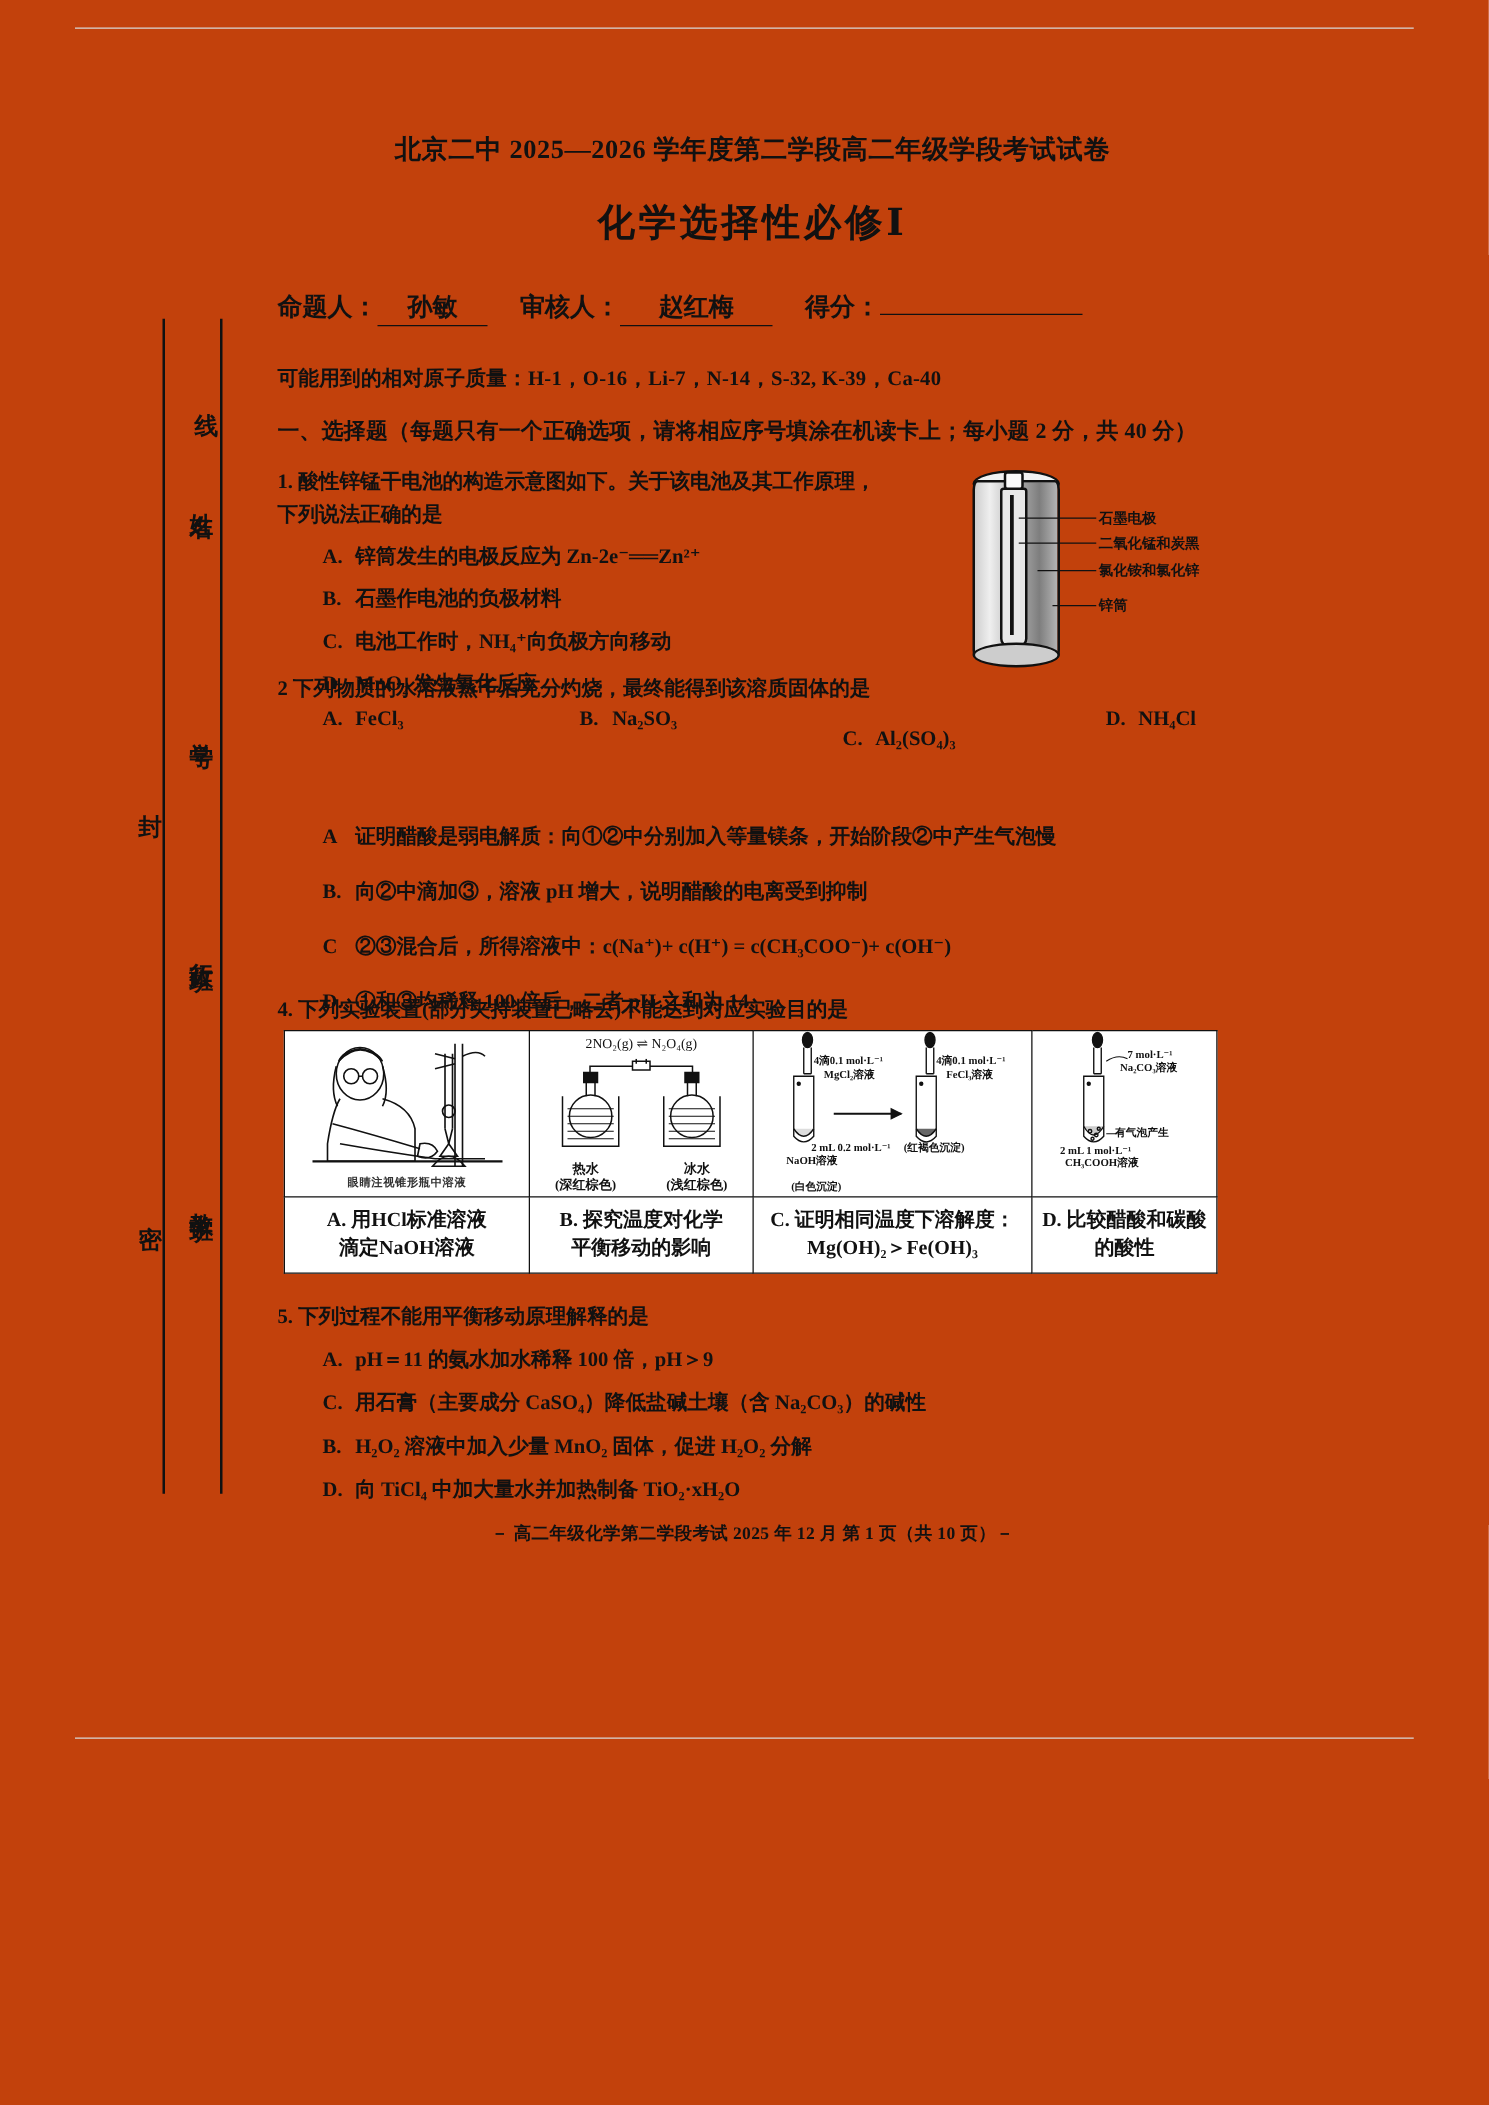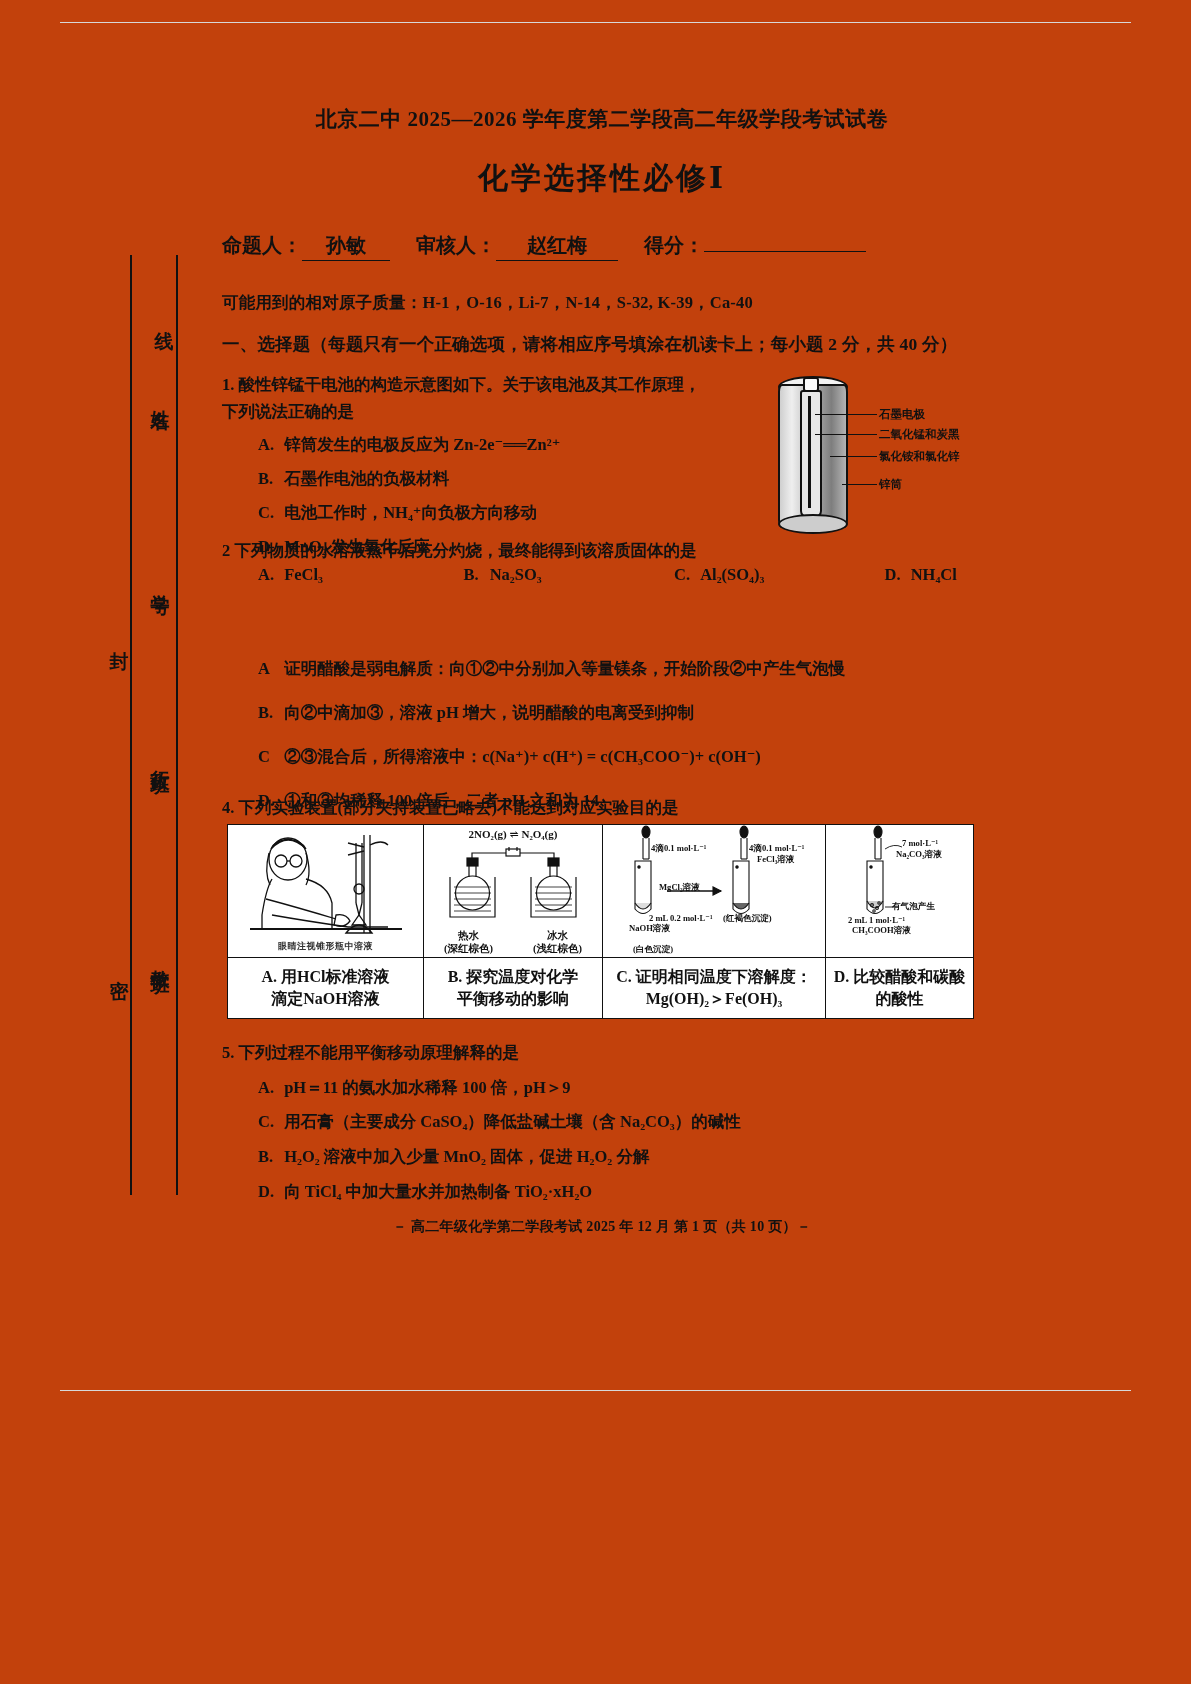--- a/index.html
+++ b/index.html
@@ -137,21 +137,21 @@
 
   
   #q2{top:538px;width:780px;}
   .q2-opts{
     position:absolute;top:565px;left:0;width:780px;font-size:16.5px;font-weight:600;
     display:flex;
   }
   .q2-opts span{display:inline-block;}
   .q2-a{width:210px;margin-left:36px;}
   .q2-b{width:215px;}
-  .q2-c{width:215px;}
+  .q2-c{width:215px;margin-top:16px;}
   .q2-d{width:120px;}
 
   
   #q3{top:595px;width:790px;}
   #q3 .line2{margin-top:24px;}
   .q3-opts{position:absolute;top:658px;left:0;width:790px;font-size:16.5px;font-weight:600;}
   .q3-opts .opt{margin-top:0;margin-bottom:22px;}
 
   
   #q4{top:795px;width:790px;}
@@ -177,21 +177,21 @@
   .figA{position:relative;width:100%;height:100%;}
   .figA svg{position:absolute;left:50%;top:4px;transform:translateX(-50%);}
   .figA .hand-cap{
     position:absolute;left:0;right:0;bottom:4px;text-align:center;
     font-size:9px;font-weight:700;color:#333;letter-spacing:0.5px;
   }
   
   .figB{position:relative;width:100%;height:100%;}
   .figB .eqn{
     position:absolute;left:0;right:0;top:3px;text-align:center;
-    font-size:11px;font-weight:700;
+    font-size:11px;font-weight:400;
   }
   .figB .flasks{position:absolute;left:50%;top:22px;transform:translateX(-50%);}
   .figB .capline{
     position:absolute;left:0;right:0;bottom:2px;text-align:center;
     font-size:10.5px;font-weight:700;line-height:1.25;
   }
   .figB .capline .c1,.figB .capline .c2{display:inline-block;width:50%;}
   
   .figC{position:relative;width:100%;height:100%;}
   .figC .tiny{position:absolute;font-size:8.6px;font-weight:700;white-space:nowrap;}
@@ -455,21 +455,21 @@
                 <ellipse cx="139" cy="7" rx="4" ry="6" fill="#111"></ellipse>
                 <path d="M136 13 L136 34 M142 13 L142 34"></path>
                 <line x1="136" y1="34" x2="142" y2="34"></line>
 
                 <path d="M128 36 L128 84 Q136 93 144 84 L144 36 Z" fill="#fff"></path>
                 <path d="M128 78 Q136 90 144 78" fill="#666"></path>
                 <circle cx="132" cy="42" r="1.2" fill="#111"></circle>
               </g>
             </svg>
             <div class="tiny" style="left:48px;top:18px;">4滴0.1 mol·L⁻¹</div>
-            <div class="tiny" style="left:56px;top:29px;margin-top:28px;">MgCl₂溶液</div>
+            <div class="tiny" style="left:56px;top:29px;">MgCl₂溶液</div>
             <div class="tiny" style="left:146px;top:18px;">4滴0.1 mol·L⁻¹</div>
             <div class="tiny" style="left:154px;top:29px;">FeCl₃溶液</div>
             <div class="tiny" style="left:4px;top:88px;margin-left:42px;">2 mL 0.2 mol·L⁻¹</div>
             <div class="tiny" style="left:26px;top:98px;">NaOH溶液</div>
             
             <div class="tiny" style="left:120px;top:88px;">(红褐色沉淀)</div>
             <div class="tiny" style="left:30px;top:119px;">(白色沉淀)</div>
           </div>
         </td>
 

